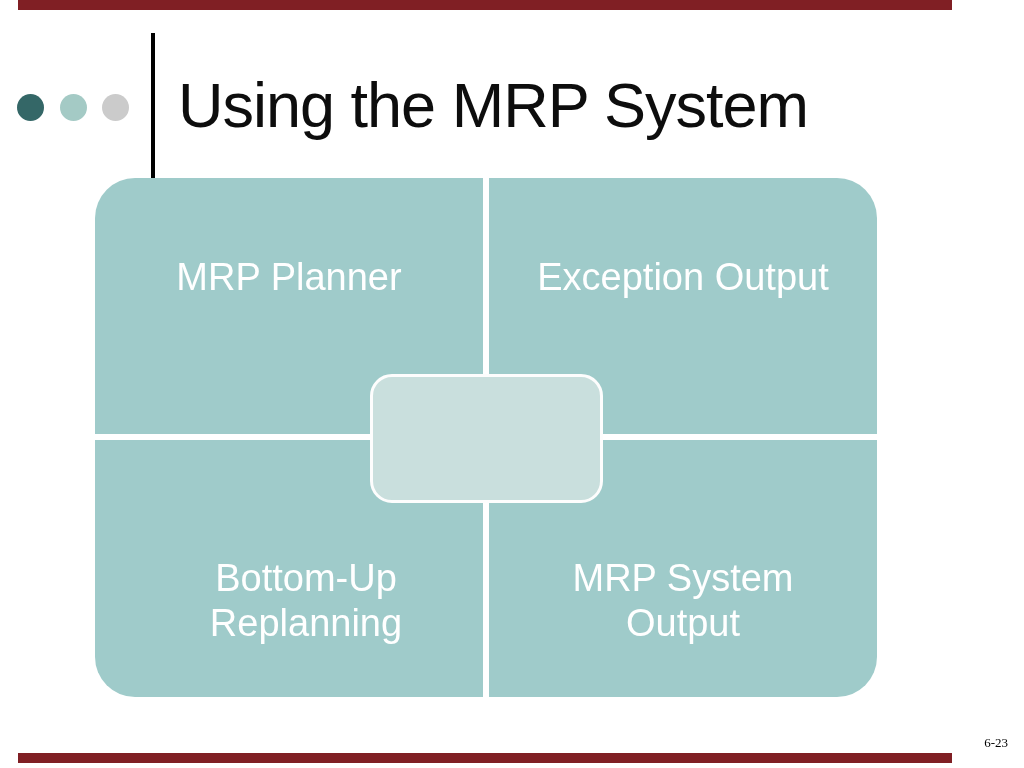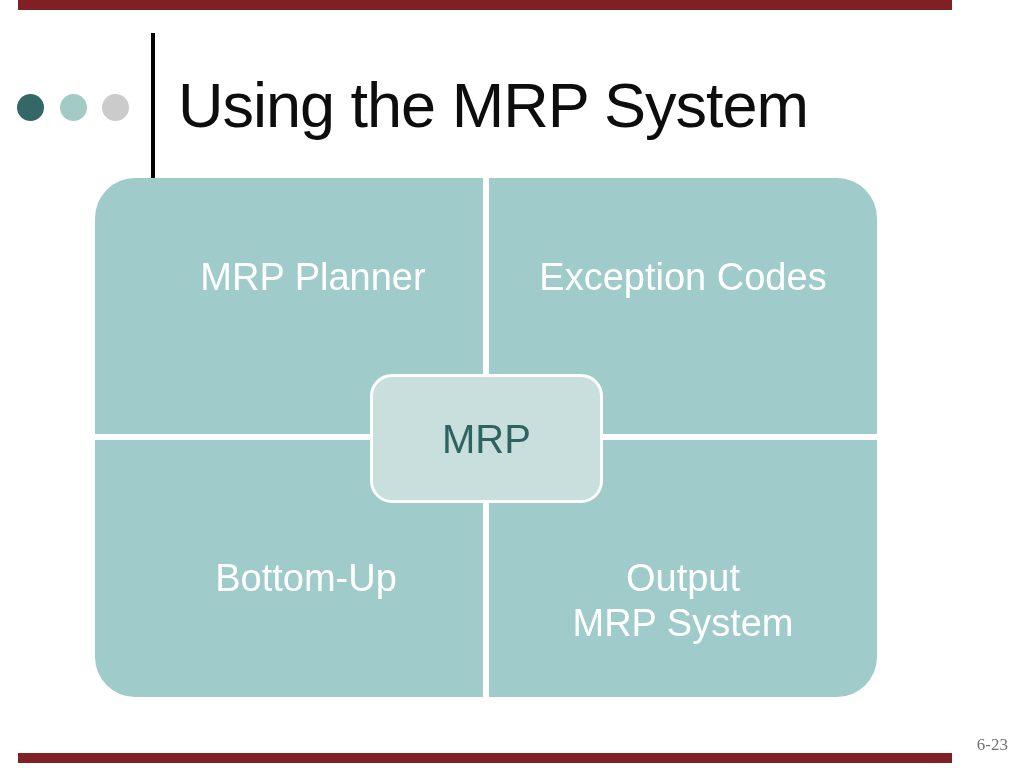--- a/index.html
+++ b/index.html
@@ -35,38 +35,38 @@
   .q-tl{left:95px; top:178px;width:388px;height:256px;border-top-left-radius:40px;}
   .q-tr{left:489px;top:178px;width:388px;height:256px;border-top-right-radius:40px;}
   .q-bl{left:95px; top:440px;width:388px;height:257px;border-bottom-left-radius:40px;}
   .q-br{left:489px;top:440px;width:388px;height:257px;border-bottom-right-radius:40px;}
 
   .q-label{
     width:388px;text-align:center;color:#ffffff;
     font-size:38px;line-height:45px;
   }
   .q-label span{display:block;}
-  .lbl-tl{left:95px; top:255px;margin-left:24px;}
+  .lbl-tl{left:95px; top:255px;}
   .lbl-tr{left:489px;top:255px;}
   .lbl-bl{left:112px; top:556px;}
   .lbl-br{left:489px;top:556px;}
 
   
   .center-box{
     left:370px;top:374px;width:233px;height:129px;box-sizing:border-box;
     background:#c9dfdd;border:3px solid #fdfdfd;border-radius:22px;
     display:flex;flex-direction:column;align-items:center;justify-content:center;
     color:#2e6361;font-size:40px;line-height:46px;text-align:center;
   }
   .center-box span{display:block;}
 
   
   .page-num{
     right:16px;top:735px;font-family:"Liberation Serif",serif;
-    font-size:17px;color:#737373;
+    font-size:13px;color:#000000;
   }
 </style>
 </head>
 <body>
 
 <div class="abs edge-bar top"></div>
 <div class="abs edge-bar bottom"></div>
 
 <div class="abs dot dot1"></div>
 <div class="abs dot dot2"></div>
@@ -78,27 +78,27 @@
 
 <div class="abs quad q-tl"></div>
 <div class="abs quad q-tr"></div>
 <div class="abs quad q-bl"></div>
 <div class="abs quad q-br"></div>
 
 <div class="abs q-label lbl-tl">
   <span>MRP Planner</span>
 </div>
 <div class="abs q-label lbl-tr">
-  <span>Exception Codes</span>
+  <span>Exception Output</span>
 </div>
 <div class="abs q-label lbl-bl">
   <span>Bottom-Up</span>
+  <span>Replanning</span>
 </div>
 <div class="abs q-label lbl-br">
+  <span>MRP System</span>
   <span>Output</span>
-  <span>MRP System</span>
 </div>
 
 <div class="abs center-box">
-  <span>MRP</span>
 </div>
 
 <div class="abs page-num">6-23</div>
 
 </body></html>

